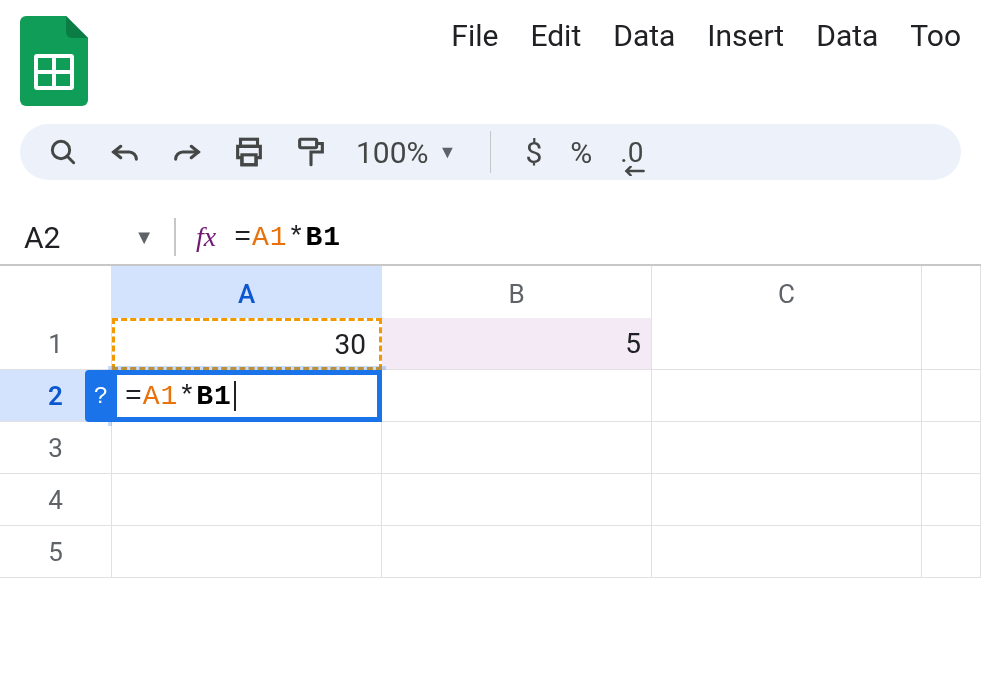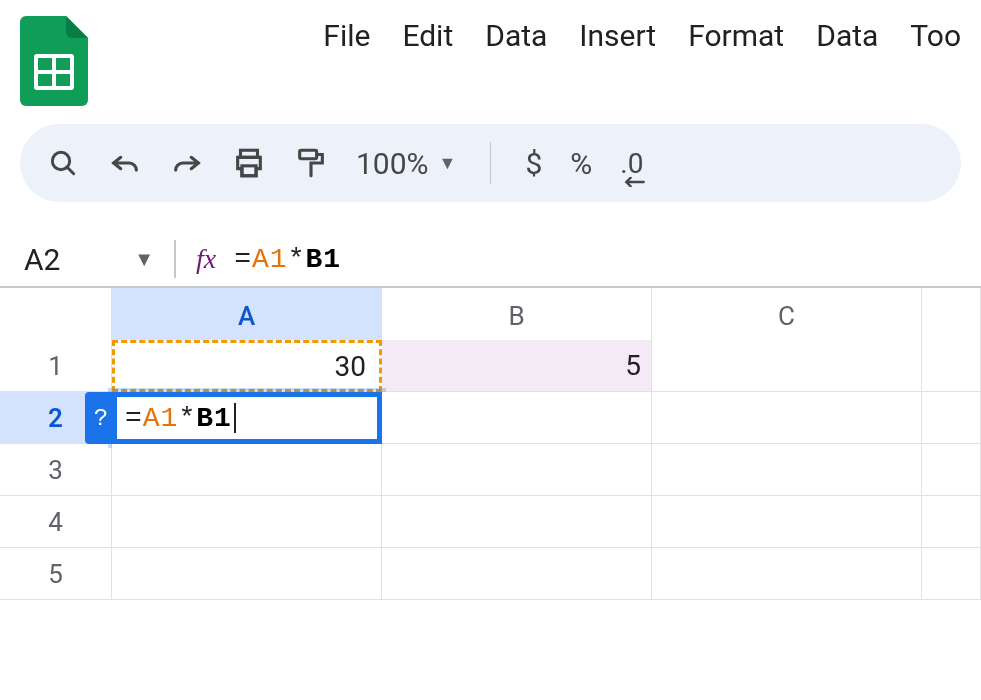--- a/index.html
+++ b/index.html
@@ -60,21 +60,21 @@
     color: #202124;
     cursor: pointer;
     white-space: nowrap;
   }
 
   
   .toolbar {
     margin: 18px 20px 0 20px;
     background: #edf2fa;
     border-radius: 40px;
-    height: 78px;
+    height: 56px;
     display: flex;
     align-items: center;
     padding: 0 26px;
     gap: 28px;
     color: #444746;
   }
   .tb-icon {
     width: 34px;
     height: 34px;
     display:flex;
@@ -244,21 +244,20 @@
         <line x1="34" y1="40" x2="34" y2="72"></line>
       </g>
     </svg>
   </div>
   <div class="header-right">
     <div class="menu-row">
       <span class="menu-item">File</span>
       <span class="menu-item">Edit</span>
       <span class="menu-item">Data</span>
       <span class="menu-item">Insert</span>
-      <span class="menu-item">Format</span>
       <span class="menu-item">Data</span>
       <span class="menu-item">Too</span>
     </div>
   </div>
 </div>
 
 <div class="toolbar">
   <span class="tb-icon">
     <svg viewBox="0 0 24 24" width="32" height="32" fill="none" stroke="#444746" stroke-width="2.2">
         <circle cx="10.5" cy="10.5" r="6.5"></circle>

